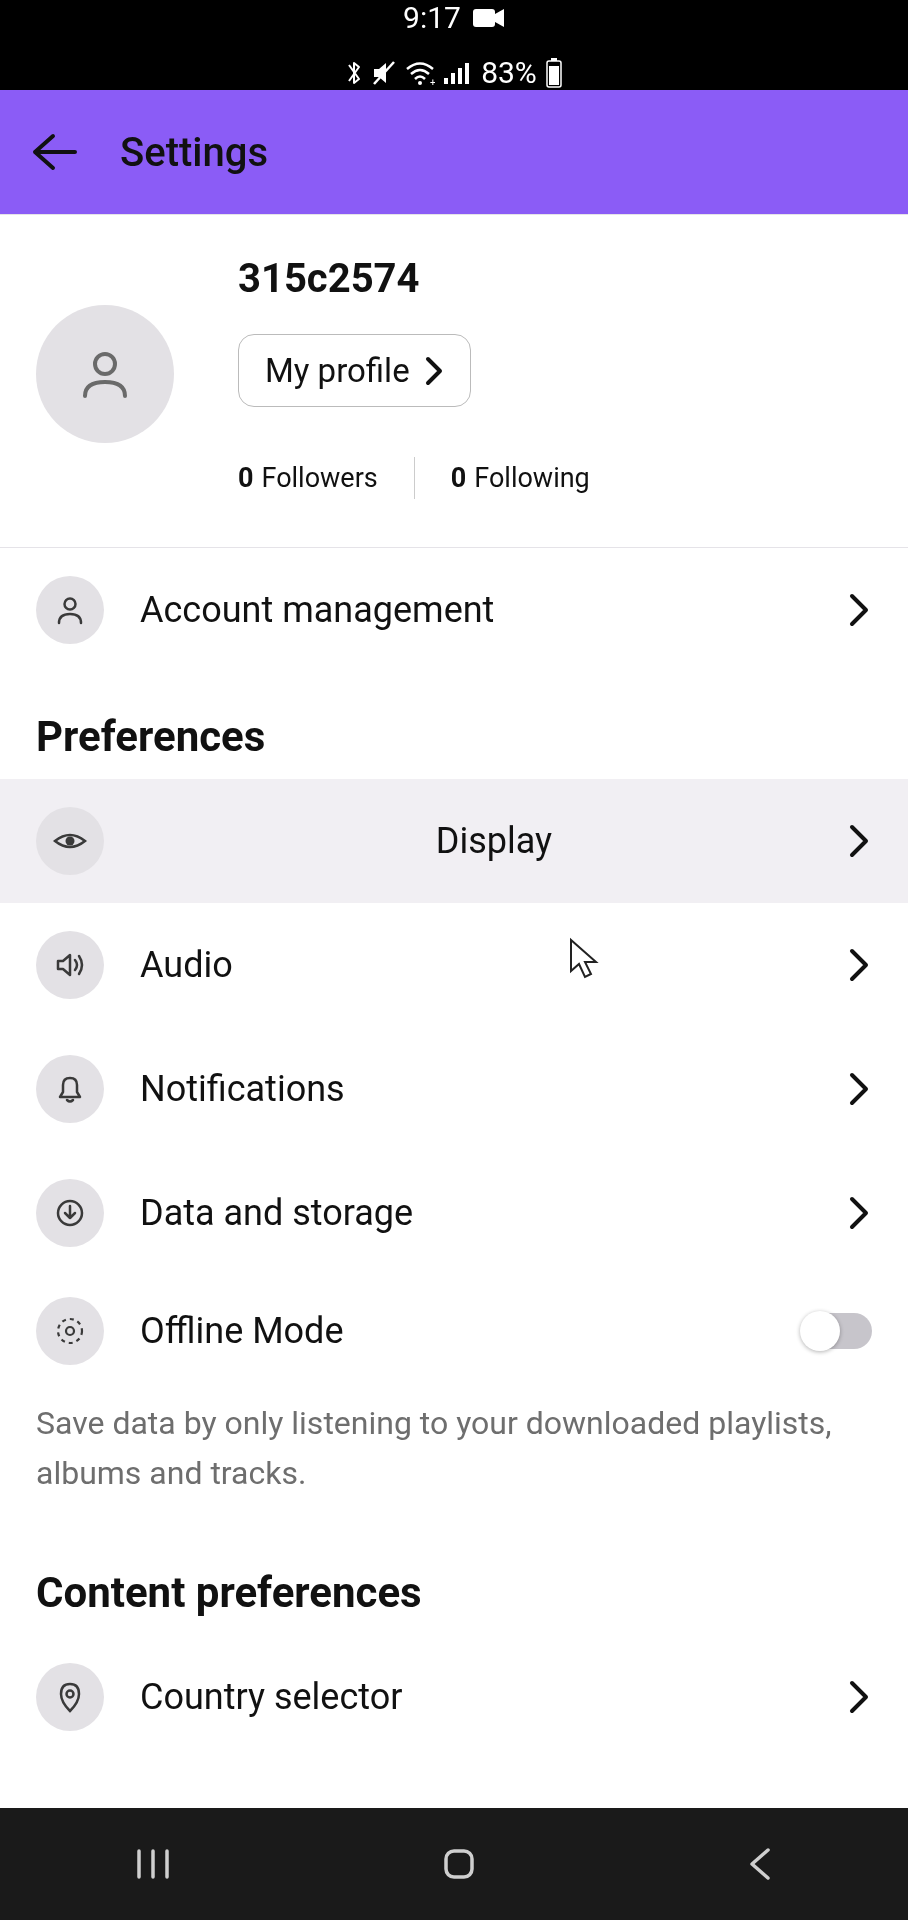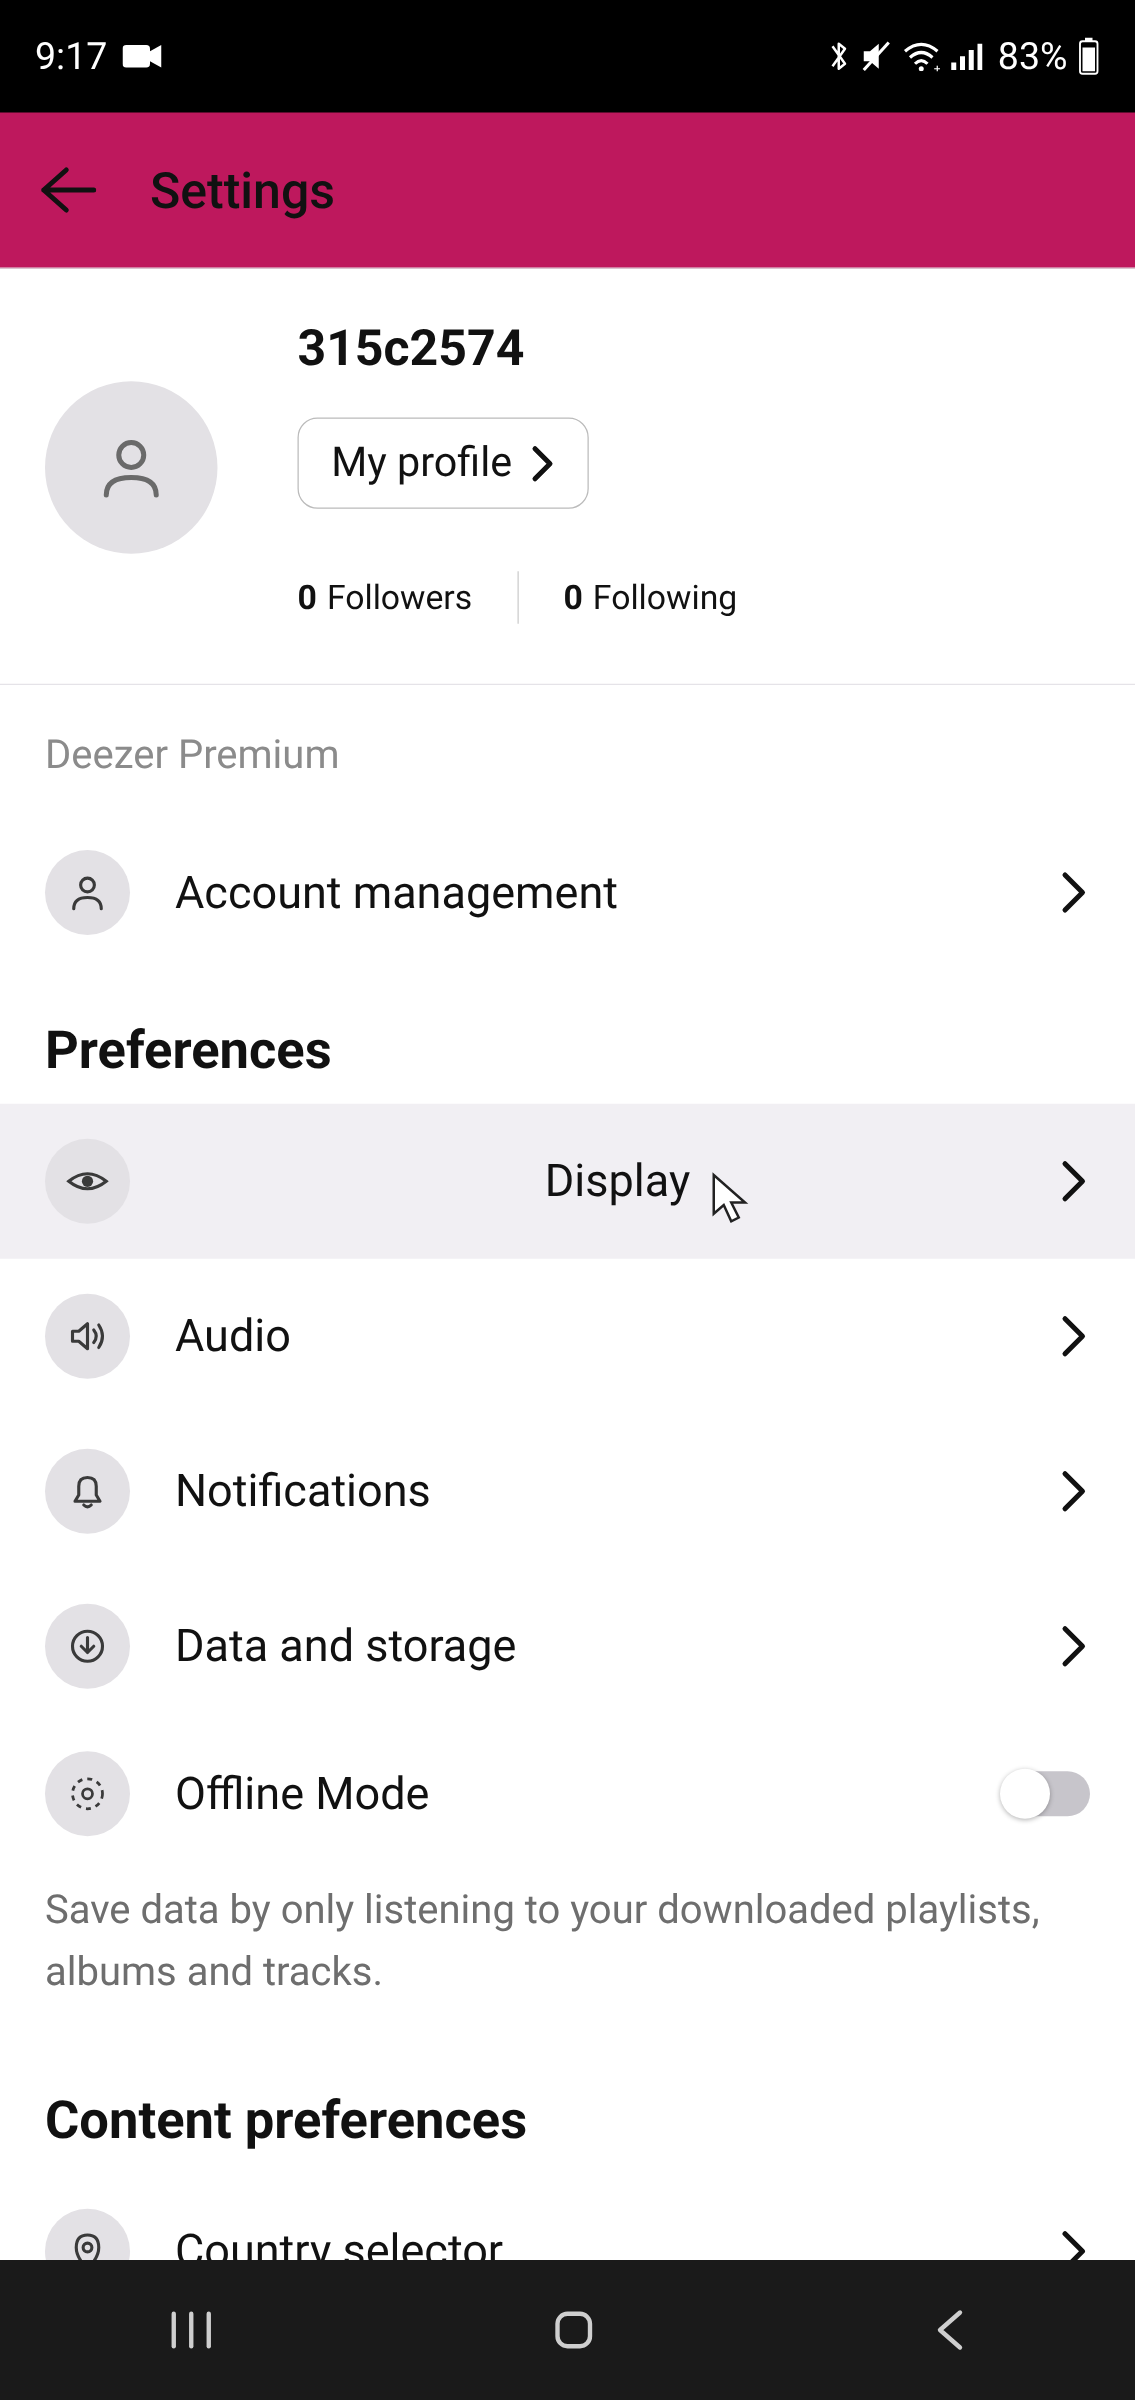--- a/index.html
+++ b/index.html
@@ -1,26 +1,26 @@
 <!DOCTYPE html>
 <html><head>
 <meta charset="utf-8">
 <style>
   * { margin: 0; padding: 0; box-sizing: border-box; }
   html, body { width: 908px; height: 1920px; font-family: -apple-system, BlinkMacSystemFont, "Segoe UI", Roboto, sans-serif; background: #000; overflow: hidden; }
   .screen { width: 908px; height: 1920px; background: #000; position: relative; }
 
   
-  .status-bar { height: 90px; background: #000; color: #fff; display: flex; align-items: center; justify-content: space-between; padding: 0 28px; font-size: 30px; }
+  .status-bar { height: 90px; background: #000; color: #fff; display: flex; align-items: center; justify-content: space-between; padding: 0 28px; font-size: 30px; flex-direction: column; }
   .status-left { display: flex; align-items: center; gap: 12px; }
   .status-right { display: flex; align-items: center; gap: 8px; }
   .status-right .battery-pct { font-size: 30px; margin-left: 4px; }
 
   
-  .app-header { background: #be185d; height: 125px; display: flex; align-items: center; padding: 0 18px; border-bottom: 1px solid #e5e3e8; }
+  .app-header { background: #8b5cf6; height: 125px; display: flex; align-items: center; padding: 0 18px; border-bottom: 1px solid #e5e3e8; }
   .back-btn { width: 70px; height: 70px; display: flex; align-items: center; justify-content: center; }
   .app-title { font-size: 40px; font-weight: 500; color: #111; margin-left: 32px; }
 
   
   .content { background: #fff; height: 1593px; overflow: hidden; }
 
   
   .profile { padding: 40px 36px 48px 36px; display: flex; gap: 20px; }
   .avatar { width: 138px; height: 138px; border-radius: 50%; background: #e3e1e5; display: flex; align-items: center; justify-content: center; flex-shrink: 0; margin-top: 50px; }
   .profile-right { margin-left: 44px; flex: 1; }
@@ -145,21 +145,20 @@
           <div class="stat-divider"></div>
           <div>
             <span class="stat-count">0</span><span>Following</span>
           </div>
         </div>
       </div>
     </div>
 
     <div class="sep"></div>
 
-    <div class="subheading">Deezer Premium</div>
 
     <div class="row">
       <div class="row-icon">
         <svg width="34" height="34" viewBox="0 0 34 34">
             <circle cx="17" cy="11" r="5.5" stroke="#3a3a3a" stroke-width="2.5" fill="none"></circle>
             <path d="M6 30 Q6 21 17 21 Q28 21 28 30" stroke="#3a3a3a" stroke-width="2.5" fill="none" stroke-linecap="round"></path>
           </svg>
       </div>
       <div class="row-label">Account management</div>
       <svg class="row-chevron" width="24" height="40" viewBox="0 0 24 40">

